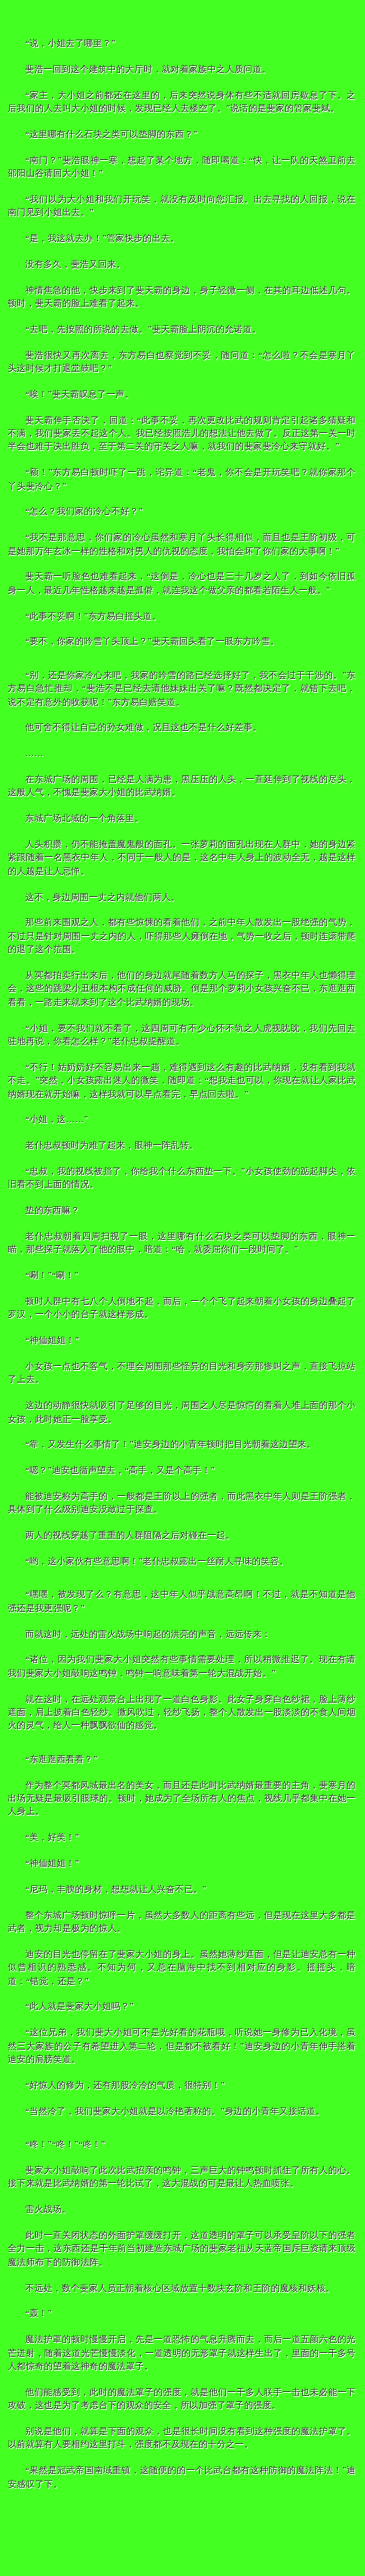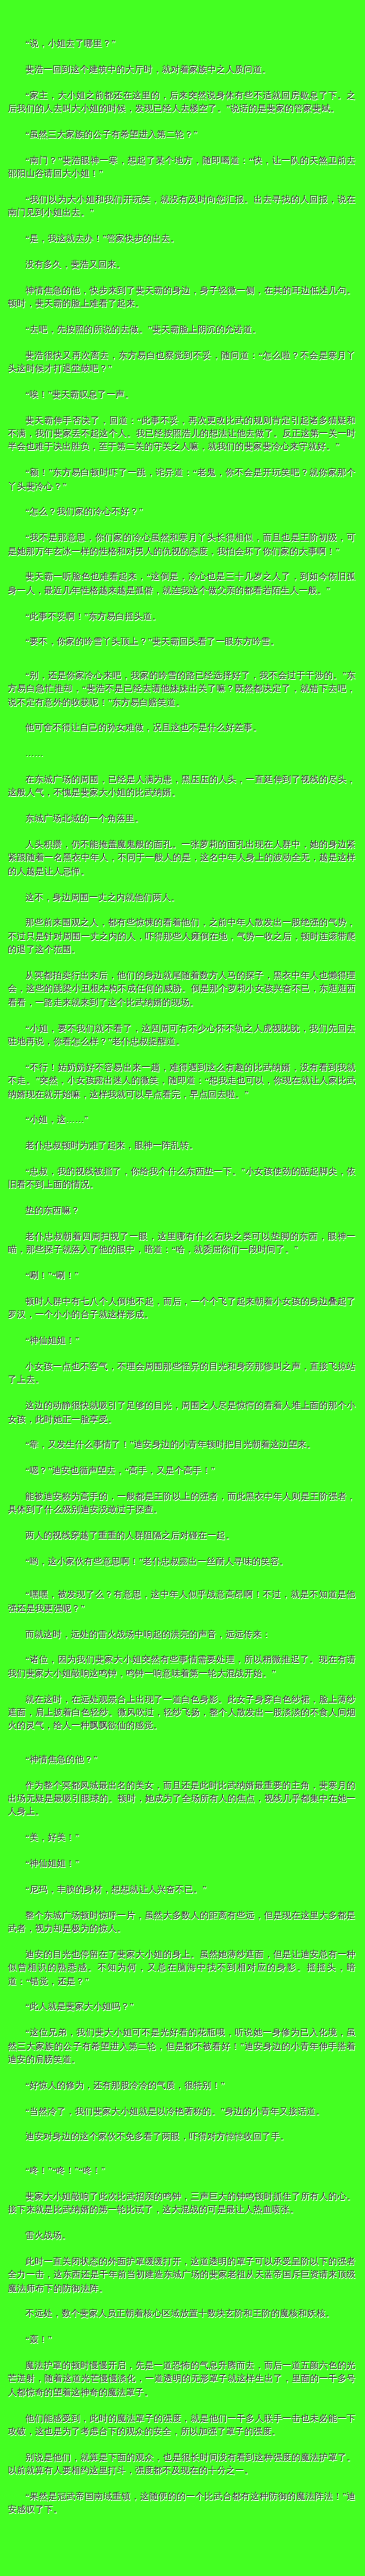--- a/index.html
+++ b/index.html
@@ -32,21 +32,21 @@
   .gap-wide   { margin-top: 20px; }
 </style>
 </head>
 <body>
 
 <div class="reader">
   <div>
       <p class="para">“说，小姐去了哪里？”</p>
       <p class="para">斐浩一回到这个建筑中的大厅时，就对着家族中之人质问道。</p>
       <p class="para">“家主，大小姐之前都还在这里的，后来突然说身体有些不适就回房歇息了下。之后我们的人去叫大小姐的时候，发现已经人去楼空了。”说话的是斐家的管家斐斌。</p>
-      <p class="para">“虽然三大家族的公子有希望进入第二轮？”</p>
+      <p class="para">“这里哪有什么石块之类可以垫脚的东西？”</p>
       <p class="para">“南门？”斐浩眼神一寒，想起了某个地方，随即喝道：“快，让一队的天煞卫前去邵阳山谷请回大小姐！”</p>
       <p class="para">“我们以为大小姐和我们开玩笑，就没有及时向您汇报。出去寻找的人回报，说在南门见到小姐出去。”</p>
       <p class="para">“是，我这就去办！”管家快步的出去。</p>
       <p class="para">没有多久，斐浩又回来。</p>
       <p class="para">神情焦急的他，快步来到了斐天霸的身边，身子轻微一侧，在其的耳边低述几句。顿时，斐天霸的脸上难看了起来。</p>
       <p class="para">“去吧，先按照的所说的去做。”斐天霸脸上阴沉的允诺道。</p>
       <p class="para">斐浩很快又再次离去，东方易白也察觉到不妥，随问道：“怎么啦？不会是寒月丫头这时候才打退堂鼓吧？”</p>
       <p class="para">“唉！”斐天霸叹息了一声。</p>
       <p class="para">斐天霸伸手否决了，回道：“此事不妥，再次更改比武的规则肯定引起诸多猜疑和不满，我们斐家丢不起这个人。我已经按照浩儿的想法让他去做了。反正这第一关一时半会也难于决出胜负，至于第二关的守关之人嘛，就我们的斐家斐冷心来守就好。”</p>
       <p class="para">“额！”东方易白顿时吓了一跳，诧异道：“老鬼，你不会是开玩笑吧？就你家那个丫头斐冷心？”</p>
@@ -78,32 +78,31 @@
       <p class="para">这边的动静很快就吸引了足够的目光，周围之人尽是惊愕的看着人堆上面的那个小女孩，此时她正一脸享受。</p>
       <p class="para">“靠，又发生什么事情了！”迪安身边的小青年顿时把目光朝着这边望来。</p>
       <p class="para">“嗯？”迪安也循声望去，“高手，又是个高手！”</p>
       <p class="para">能被迪安称为高手的，一般都是王阶以上的强者，而此黑衣中年人则是王阶强者，具体到了什么级别迪安没敢过于探查。</p>
       <p class="para">两人的视线穿越了重重的人群阻隔之后对碰在一起。</p>
       <p class="para">“哟，这小家伙有些意思啊！”老仆忠叔露出一丝耐人寻味的笑容。</p>
       <p class="para gap-wide">“嘿嘿，被发现了么？有意思，这中年人似乎战意高昂啊！不过，就是不知道是他强还是我更强呢？”</p>
       <p class="para">而就这时，远处的雷火战场中响起的洪亮的声音，远远传来：</p>
       <p class="para">“诸位，因为我们斐家大小姐突然有些事情需要处理，所以稍微推迟了。现在有请我们斐家大小姐敲响这鸣钟，鸣钟一响意味着第一轮大混战开始。”</p>
       <p class="para">就在这时，在远处观景台上出现了一道白色身影。此女子身穿白色纱裙，脸上薄纱遮面，肩上披着白色轻纱。微风吹过，轻纱飞扬，整个人散发出一股淡淡的不食人间烟火的灵气，给人一种飘飘欲仙的感觉。</p>
-      <p class="para gap-wide">“神情焦急的他？”</p>
+      <p class="para gap-wide">“东逛逛西看看？”</p>
       <p class="para">作为整个冥都凤城最出名的美女，而且还是此时比武纳婿最重要的主角，斐寒月的出场无疑是最吸引眼球的。顿时，她成为了全场所有人的焦点，视线几乎都集中在她一人身上。</p>
       <p class="para">“美，好美！”</p>
       <p class="para">“神仙姐姐！”</p>
       <p class="para">“尼玛，丰腴的身材，想想就让人兴奋不已。”</p>
       <p class="para">整个东城广场顿时惊呼一片，虽然大多数人的距离有些远，但是现在这里大多都是武者，视力却是极为的惊人。</p>
       <p class="para">迪安的目光也停留在了斐家大小姐的身上。虽然她薄纱遮面，但是让迪安总有一种似曾相识的熟悉感。不知为何，又总在脑海中找不到相对应的身影。摇摇头，暗道：“错觉，还是？”</p>
       <p class="para">“此人就是斐家大小姐吗？”</p>
       <p class="para">“这位兄弟，我们斐大小姐可不是光好看的花瓶哦，听说她一身修为已入化境，虽然三大家族的公子有希望进入第二轮，但是都不被看好！”迪安身边的小青年伸手搭着迪安的肩膀笑道。</p>
       <p class="para">“好惊人的修为，还有那股冷冷的气质，很特别！”</p>
       <p class="para">“当然冷了，我们斐家大小姐就是以冷艳著称的。”身边的小青年又接话道。</p>
-      <p class="para">迪安对身边的这个家伙不免多看了两眼，吓得对方悻悻收回了手。</p>
       <p class="para gap-wide">“咚！”“咚！”“咚！”</p>
       <p class="para">斐家大小姐敲响了此次比武招亲的鸣钟，三声巨大的钟鸣顿时抓住了所有人的心。接下来就是比武纳婿的第一轮比试了，这大混战的可是最让人热血喷张。</p>
       <p class="para">雷火战场。</p>
       <p class="para">此时一直关闭状态的外面护罩缓缓打开，这道透明的罩子可以承受皇阶以下的强者全力一击，这东西还是千年前当初建造东城广场的斐家老祖从天蓝帝国斥巨资请来顶级魔法师布下的防御法阵。</p>
       <p class="para">不远处，数个斐家人员正朝着核心区域放置十数块玄阶和王阶的魔核和妖核。</p>
       <p class="para">“轰！”</p>
       <p class="para">魔法护罩的顿时慢慢开启，先是一道恐怖的气息升腾而去，而后一道五颜六色的光芒迸射，随着这道光芒慢慢淡化，一道透明的无形罩子就这样生出了，里面的一千多号人都惊奇的望着这神奇的魔法罩子。</p>
       <p class="para">他们能感受到，此时的魔法罩子的强度，就是他们一千多人联手一击也未必能一下攻破，这也是为了考虑台下的观众的安全，所以加强了罩子的强度。</p>
       <p class="para">别说是他们，就算是下面的观众，也是很长时间没有看到这种强度的魔法护罩了。以前就算有人要相约这里打斗，强度都不及现在的十分之一。</p>
       <p class="para">“果然是冠武帝国南域重镇，这随便的的一个比武台都有这种防御的魔法阵法！”迪安感叹了下。</p>

